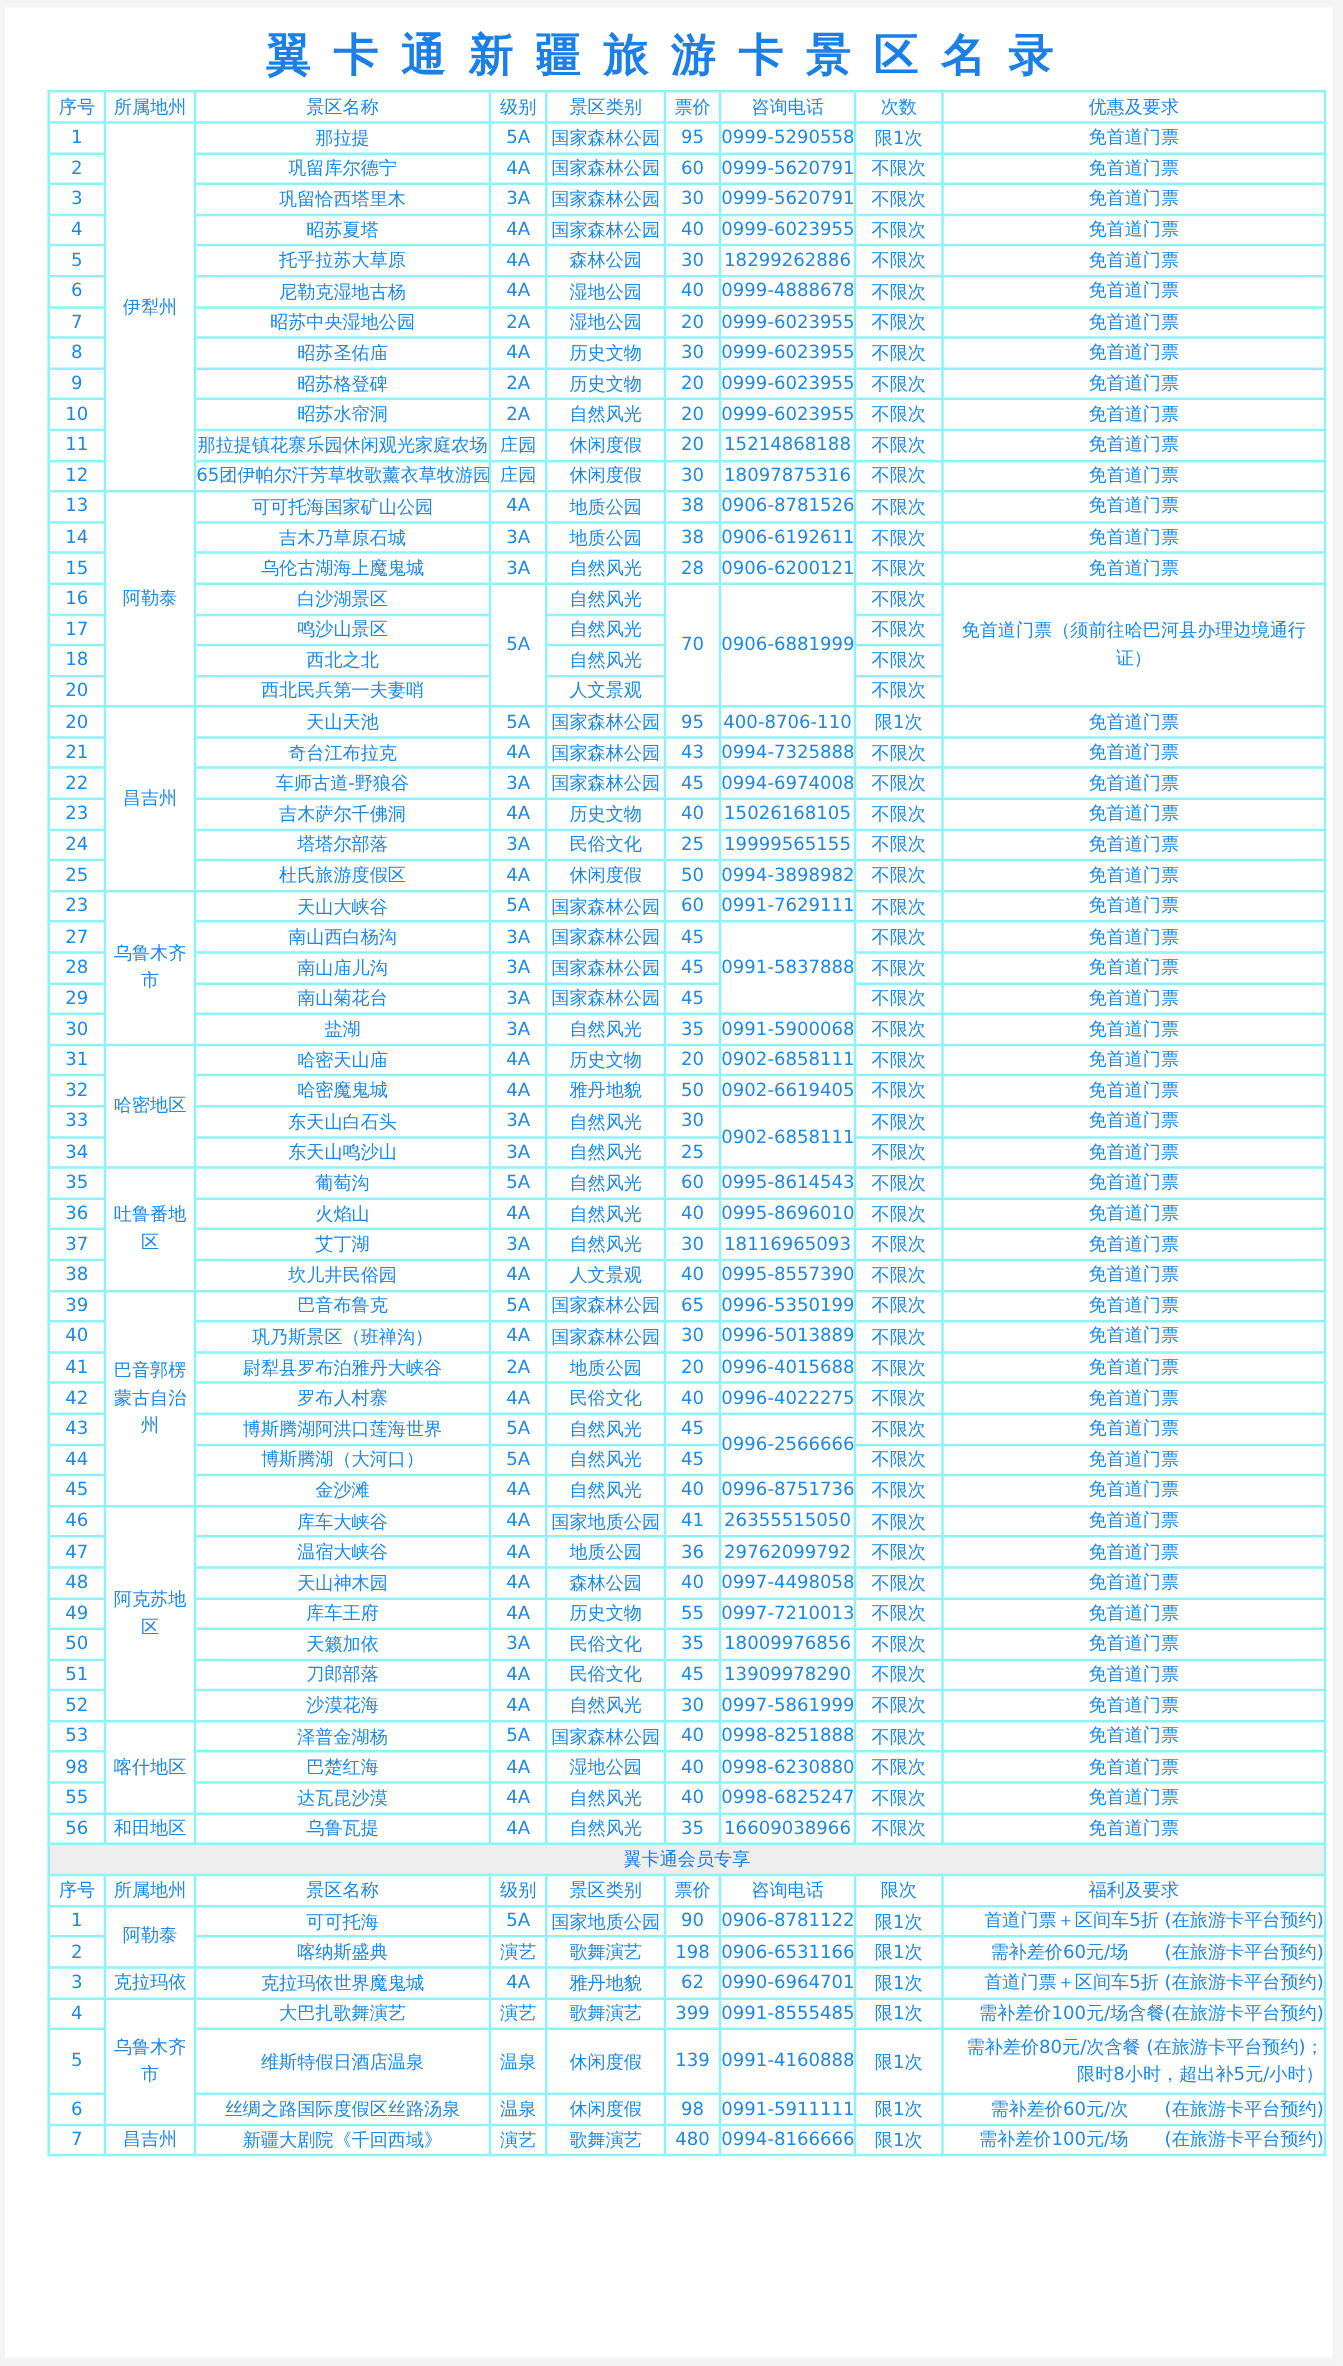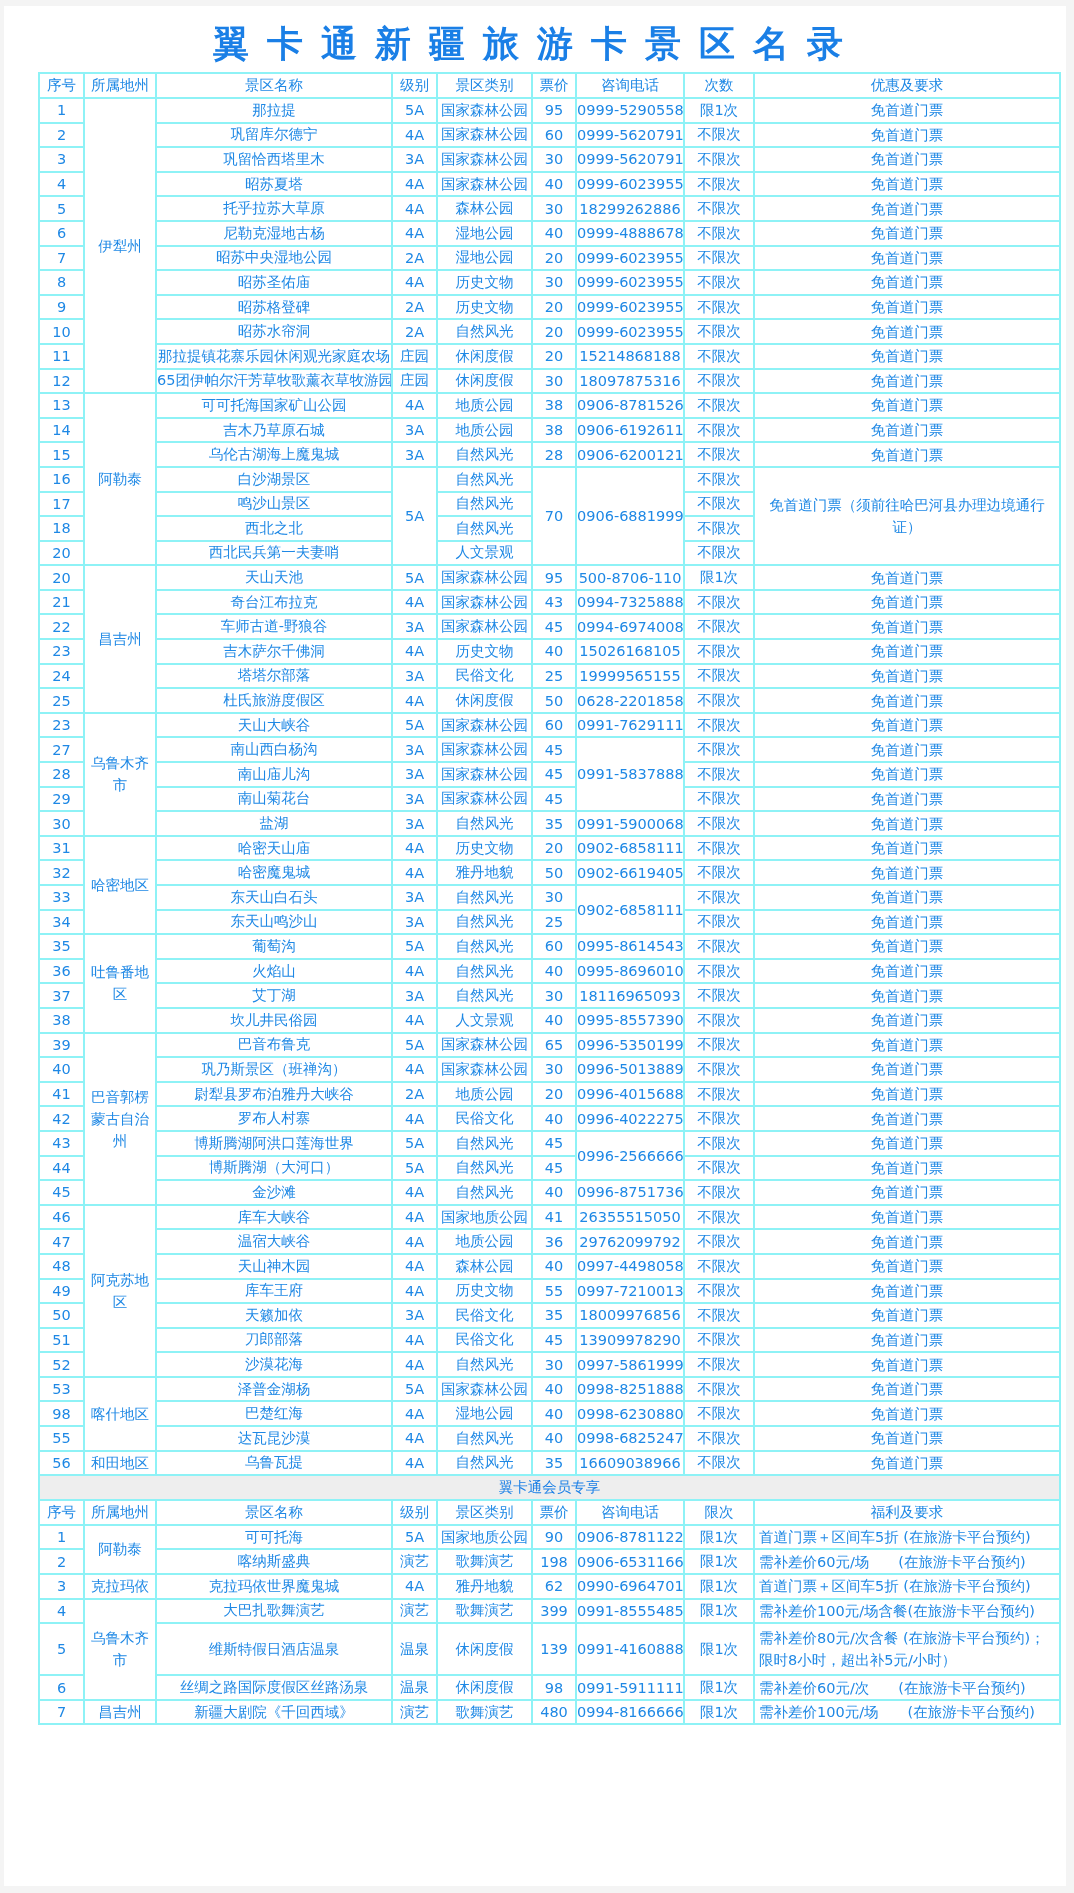--- a/index.html
+++ b/index.html
@@ -22,21 +22,21 @@
     font-size:14.5px; color:#1e88e5;
   }
   td, th {
     border:2px solid #8ef2f6; text-align:center; vertical-align:middle;
     padding:0; height:22.6px; white-space:nowrap; overflow:hidden;
     font-weight:normal;
   }
   th { height:23px; }
   .section td { background:#eeeeee; font-weight:normal; color:#1a7fe6; height:23px; }
   .wrap { white-space:normal; line-height:22px; }
-  .left { text-align:left; padding-left:4px; }
+  .left { text-align:right; padding-left:4px; }
   .r5 td { height:50px; }
 </style>
 </head>
 <body>
 
 <div class="page"></div>
 <div class="title">翼卡通新疆旅游卡景区名录</div>
 
 <table>
   <colgroup>
@@ -244,21 +244,21 @@
         <td>人文景观</td>
         <td>不限次</td>
       </tr>
       <tr>
         <td>20</td>
         <td rowspan="6" class="wrap">昌吉州</td>
         <td>天山天池</td>
         <td>5A</td>
         <td>国家森林公园</td>
         <td>95</td>
-        <td>500-8706-110</td>
+        <td>400-8706-110</td>
         <td>限1次</td>
         <td class="wrap">免首道门票</td>
       </tr>
       <tr>
         <td>21</td>
         <td>奇台江布拉克</td>
         <td>4A</td>
         <td>国家森林公园</td>
         <td>43</td>
         <td>0994-7325888</td>
@@ -294,21 +294,21 @@
         <td>19999565155</td>
         <td>不限次</td>
         <td class="wrap">免首道门票</td>
       </tr>
       <tr>
         <td>25</td>
         <td>杜氏旅游度假区</td>
         <td>4A</td>
         <td>休闲度假</td>
         <td>50</td>
-        <td>0628-2201858</td>
+        <td>0994-3898982</td>
         <td>不限次</td>
         <td class="wrap">免首道门票</td>
       </tr>
       <tr>
         <td>23</td>
         <td rowspan="5" class="wrap">乌鲁木齐市</td>
         <td>天山大峡谷</td>
         <td>5A</td>
         <td>国家森林公园</td>
         <td>60</td>

